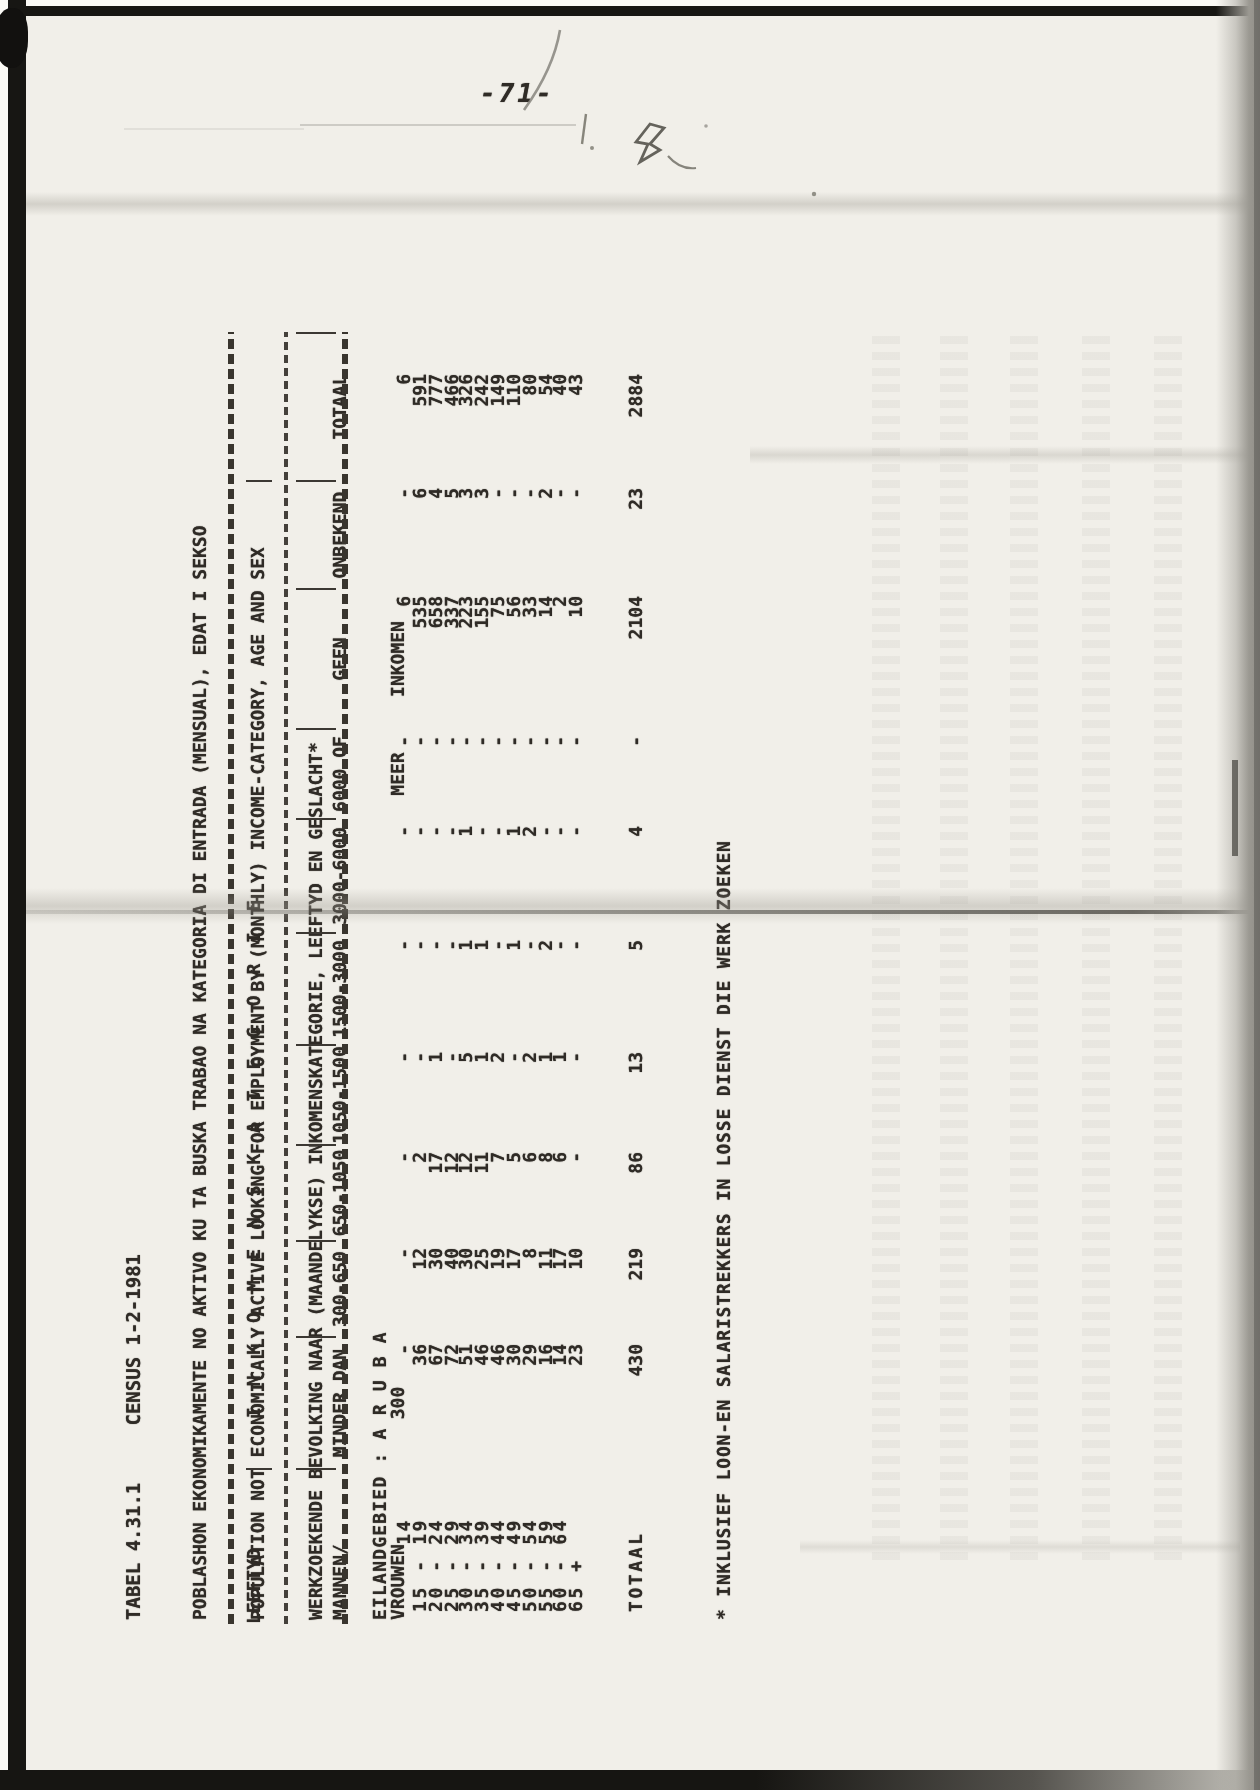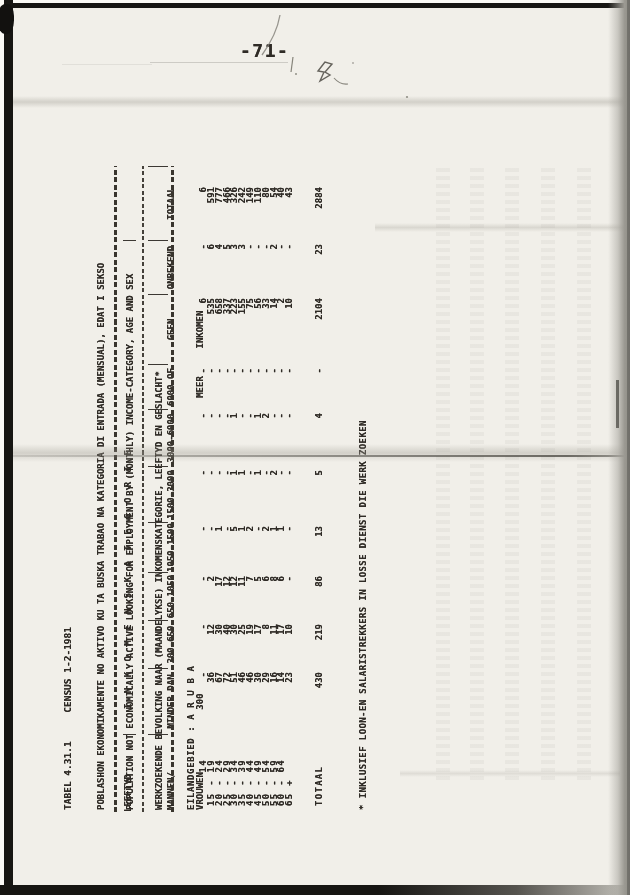--- a/index.html
+++ b/index.html
@@ -32,21 +32,21 @@
      background:linear-gradient(90deg,rgba(90,88,82,0.15),rgba(74,72,66,0.55) 55%,rgba(58,56,50,0.7) 90%,rgba(58,56,50,0.4));}
   .streak-4{left:400px;top:770px;width:220px;height:7px;
      background:linear-gradient(180deg,rgba(0,0,0,0),rgba(168,165,156,0.25),rgba(0,0,0,0));}
   .ghost{position:absolute;top:165px;height:615px;width:14px;pointer-events:none;opacity:.55;
      background:repeating-linear-gradient(0deg,rgba(110,108,100,0.12) 0 4px,rgba(0,0,0,0) 4px 8px);}
   .g1{left:436px;}.g2{left:470px;}.g3{left:505px;}.g4{left:541px;}.g5{left:577px;}
   .underline-faint{position:absolute;left:150px;top:62px;width:138px;height:1px;background:rgba(130,128,120,0.32);}
   .underline-faint2{position:absolute;left:62px;top:64px;width:90px;height:1px;background:rgba(130,128,120,0.14);}
 
   
-  .pagenum{position:absolute;left:240px;top:40px;font-size:18px;letter-spacing:1.5px;}
+  .pagenum{position:absolute;left:240px;top:40px;font-size:13px;letter-spacing:1.5px;font-style:italic;}
   .scribble{position:absolute;left:230px;top:5px;}
 
   
   .rot{position:absolute;left:60px;top:812px;width:662px;height:315px;
        transform:rotate(-90deg);transform-origin:0 0;font-size:9px;}
   .rot .abs{position:absolute;}
   .tbl-title{left:2px;top:2px;font-size:9.5px;}
   .subs{left:2px;top:18px;line-height:9.6px;}
   .rule{left:0;width:646px;}
   .rule-heavy{height:3px;background:repeating-linear-gradient(90deg,#39352e 0 5px,rgba(0,0,0,0) 5px 7.5px);}

